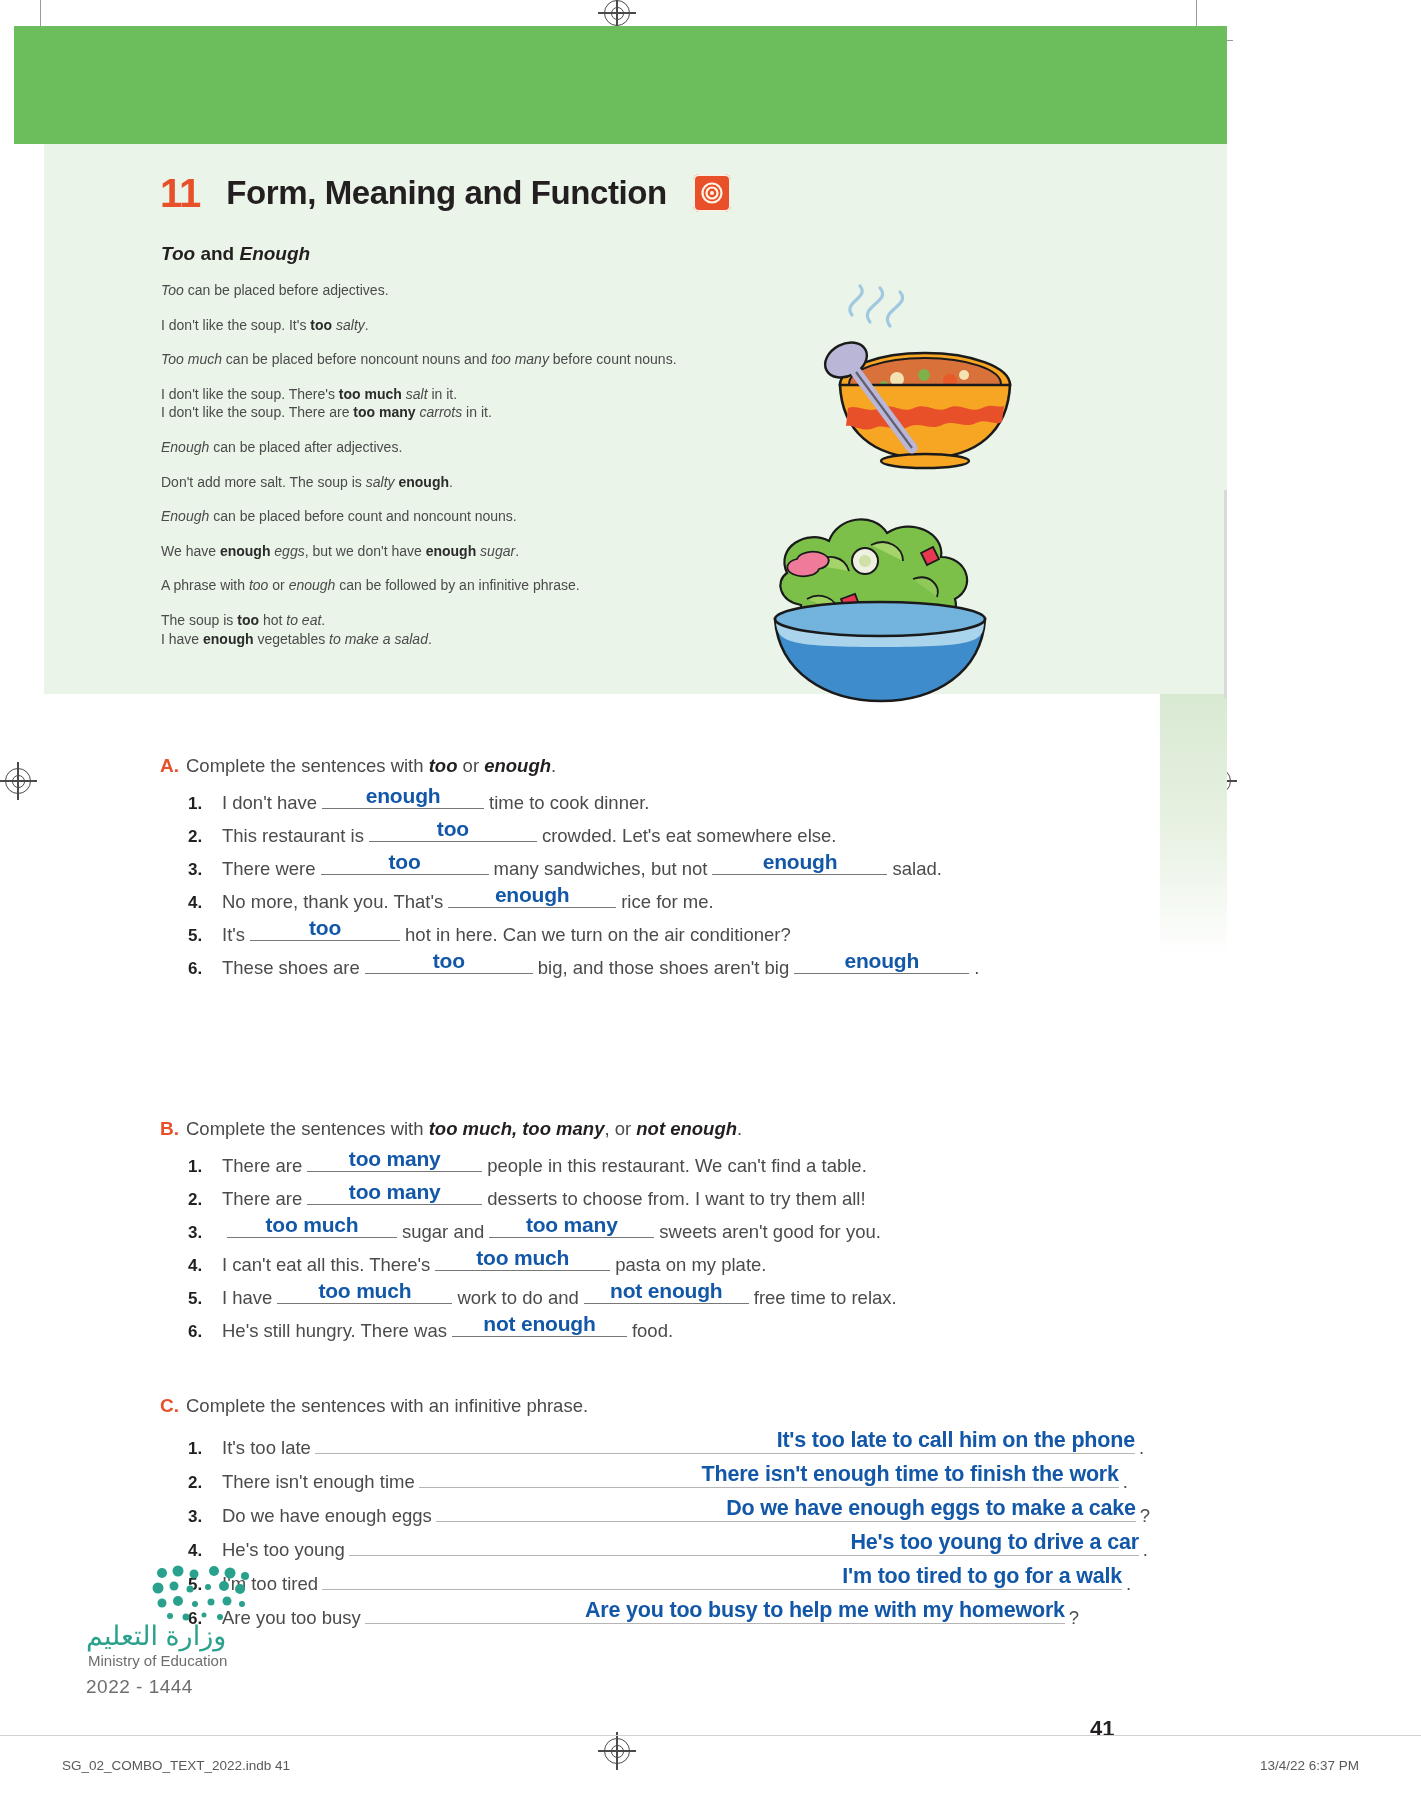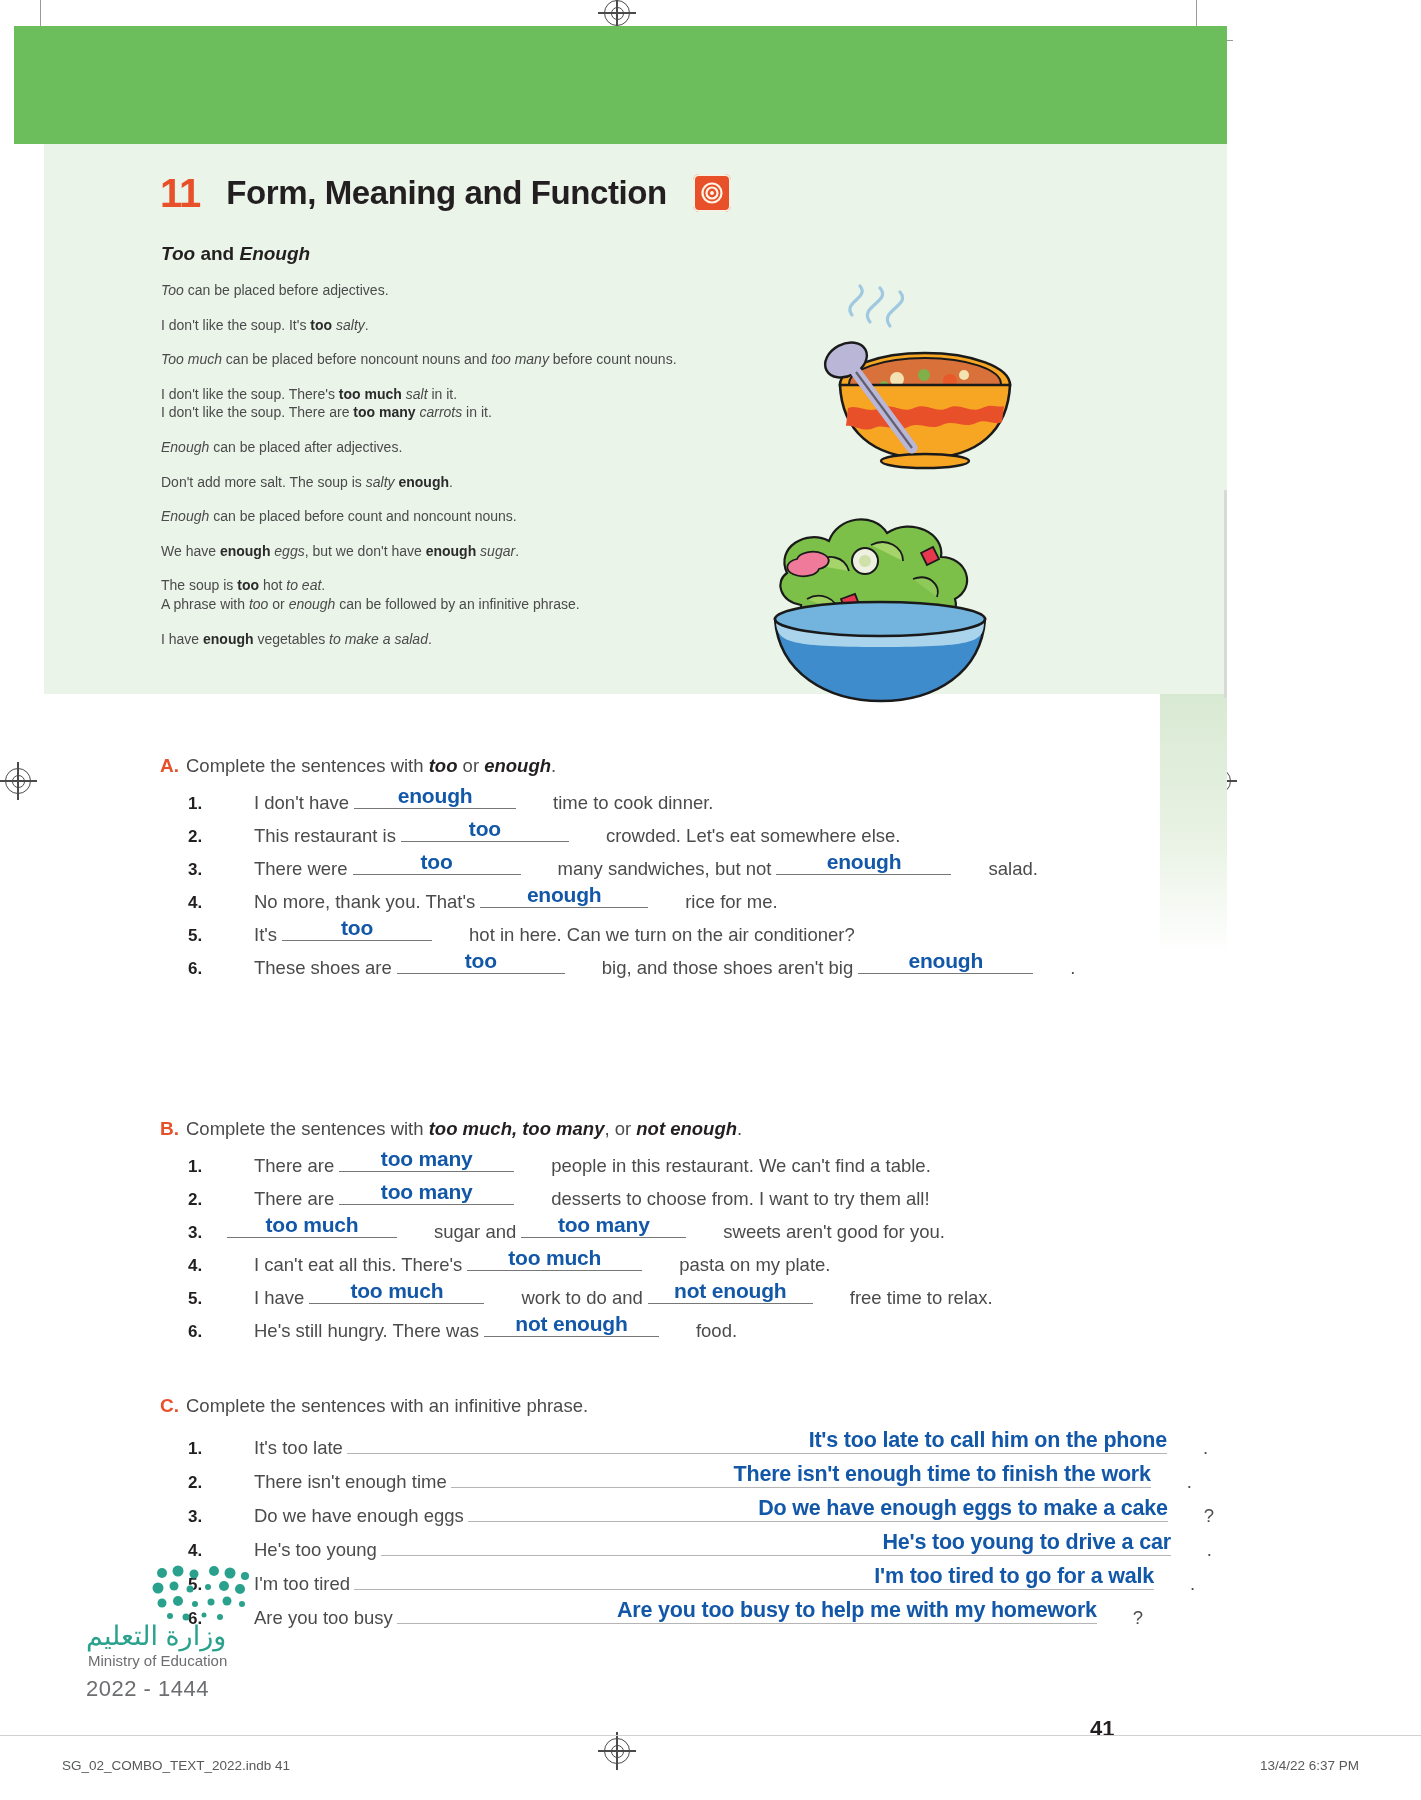--- a/index.html
+++ b/index.html
@@ -90,21 +90,21 @@
     position: relative;
     font-size: 18.5px; color: #4b4b4b;
     display: flex; align-items: baseline;
     white-space: nowrap;
     height: 33px;
   }
   .num {
     font-weight: bold; color: #231f20; width: 34px; flex: none;
     margin-left: 28px; font-size: 17px;
   }
-  .txt { flex: none; margin-left: 32px; }
+  .txt { flex: none; }
 
   
   .blank {
     position: relative; display: inline-block; flex: none;
     border-bottom: 1.6px solid #777; height: 22px; vertical-align: baseline;
     margin: 0 5px;
   }
   .hw {
     position: absolute; left: 0; right: 0; bottom: 2px;
     text-align: center; color: #1257a8; font-weight: bold;
@@ -131,21 +131,21 @@
   .moe-ar {
     position: absolute; left: 86px; top: 1620px;
     font-size: 27px; color: #2aa18c; letter-spacing: 1px; direction: rtl;
   }
   .moe-en {
     position: absolute; left: 88px; top: 1652px;
     font-size: 15px; color: #6d6e71;
   }
   .moe-year {
     position: absolute; left: 86px; top: 1676px;
-    font-size: 22px; color: #6d6e71; letter-spacing: 0.5px;
+    font-size: 19px; color: #6d6e71; letter-spacing: 0.5px;
   }
   .page-no {
     position: absolute; left: 1090px; top: 1668px;
     font-size: 22px; font-weight: bold; color: #231f20; margin-top: 48px;
   }
   .print-left {
     position: absolute; left: 62px; top: 1758px;
     font-size: 13.5px; color: #58595b;
   }
   .print-right {
@@ -203,22 +203,22 @@
   <div class="g-lines" id="grammar-lines">
       <div class="g-p"><i>Too</i><span> can be placed before adjectives.</span></div>
       <div class="g-p"><span>I don't like the soup. It's </span><b>too</b><span> </span><i>salty</i><span>.</span></div>
       <div class="g-p"><i>Too much</i><span> can be placed before noncount nouns and </span><i>too many</i><span> before count nouns.</span></div>
       <div class="g-p tight"><span>I don't like the soup. There's </span><b>too much</b><span> </span><i>salt</i><span> in it.</span></div>
       <div class="g-p"><span>I don't like the soup. There are </span><b>too many</b><span> </span><i>carrots</i><span> in it.</span></div>
       <div class="g-p"><i>Enough</i><span> can be placed after adjectives.</span></div>
       <div class="g-p"><span>Don't add more salt. The soup is </span><i>salty</i><span> </span><b>enough</b><span>.</span></div>
       <div class="g-p"><i>Enough</i><span> can be placed before count and noncount nouns.</span></div>
       <div class="g-p"><span>We have </span><b>enough</b><span> </span><i>eggs</i><span>, but we don't have </span><b>enough</b><span> </span><i>sugar</i><span>.</span></div>
+      <div class="g-p"><span>A phrase with </span><i>too</i><span> or </span><i>enough</i><span> can be followed by an infinitive phrase.</span></div>
       <div class="g-p tight"><span>The soup is </span><b>too</b><span> hot </span><i>to eat</i><span>.</span></div>
-      <div class="g-p"><span>A phrase with </span><i>too</i><span> or </span><i>enough</i><span> can be followed by an infinitive phrase.</span></div>
       <div class="g-p"><span>I have </span><b>enough</b><span> vegetables </span><i>to make a salad</i><span>.</span></div>
     </div>
 
   <div class="soup-img">
     <svg viewBox="0 0 215 230" width="215" height="230" aria-hidden="true">
       <path d="M40 35 C30 22,58 18,48 6" stroke="#9fc9e0" stroke-width="3.2" fill="none" stroke-linecap="round"></path>
       <path d="M58 42 C46 26,80 22,68 8" stroke="#9fc9e0" stroke-width="3.2" fill="none" stroke-linecap="round"></path>
       <path d="M78 46 C66 30,100 26,88 12" stroke="#9fc9e0" stroke-width="3.2" fill="none" stroke-linecap="round"></path>
       <ellipse cx="113" cy="105" rx="85" ry="32" fill="#f6a623" stroke="#1a1a1a" stroke-width="2.6"></ellipse>
       <ellipse cx="113" cy="104" rx="76" ry="26" fill="#d8713a" stroke="#1a1a1a" stroke-width="2"></ellipse>

